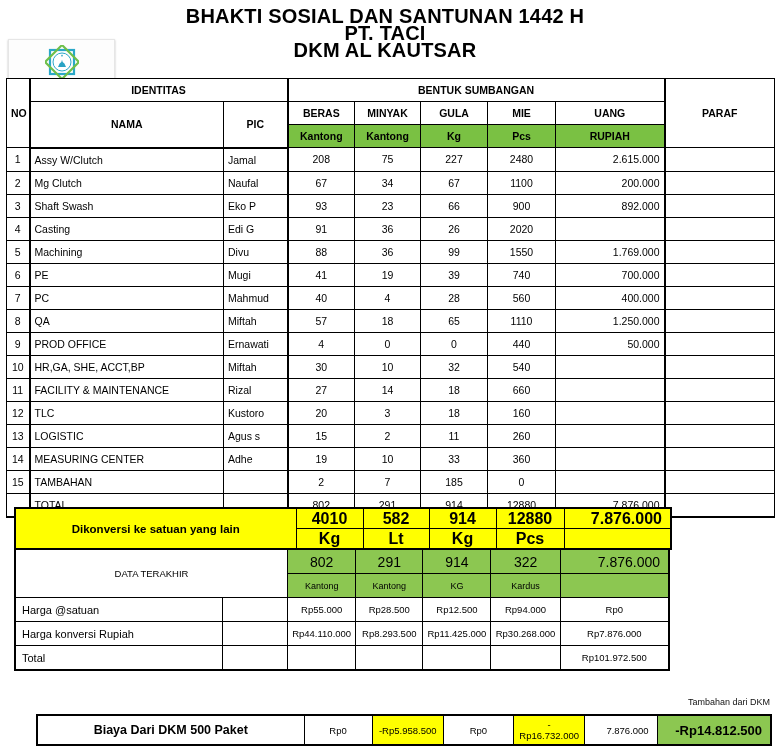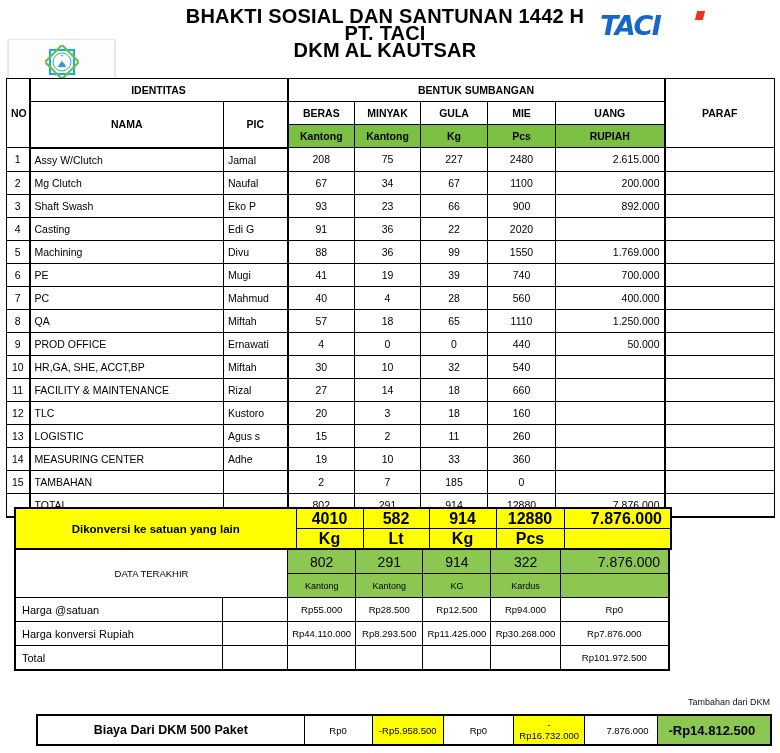--- a/index.html
+++ b/index.html
@@ -116,21 +116,21 @@
   .t-bot{
     position:absolute;left:36px;top:714px;width:736px;
     border:2px solid #000;
   }
   .t-bot td{
     border:1px solid #000;background:#fff;
     font-size:9.5px;text-align:center;height:28px;padding:0 4px;
   }
   .t-bot td.lbl{font-size:12.5px;font-weight:bold;}
   .t-bot td.yel{background:#ffff00;}
-  .t-bot td.grn{background:#8cc751;font-size:13px;font-weight:bold;padding-right:8px;}
+  .t-bot td.grn{background:#8cc751;font-size:13px;font-weight:bold;text-align:right;padding-right:8px;}
   .t-bot td.ra{text-align:right;padding-right:8px;}
 </style>
 </head>
 <body>
 
 <div class="page">
 
   <div class="header">
 
     <div class="logo-masjid">
@@ -148,24 +148,20 @@
       <div class="masjid-name"><span class="al">AL </span><span class="ka">KAUTSAR</span></div>
       <div class="masjid-foot">PT. TD AUTOMOTIVE COMPRESSOR INDONESIA</div>
     </div>
 
     <div class="titles">
       <div>BHAKTI SOSIAL DAN SANTUNAN 1442 H</div>
       <div>PT. TACI</div>
       <div>DKM AL KAUTSAR</div>
     </div>
 
-    <div class="logo-taci">
-      <span class="taci-text">TACI</span>
-      <span class="taci-dot"></span>
-    </div>
   </div>
 
   <table class="t-main">
     <colgroup>
       <col style="width:23px">
       <col style="width:194px">
       <col style="width:64px">
       <col style="width:67px">
       <col style="width:66px">
       <col style="width:67px">
@@ -231,21 +227,21 @@
           <td class="c-center">900</td>
           <td class="c-right thick-r">892.000</td>
           <td></td>
         </tr>
         <tr>
           <td class="c-center thick-r">4</td>
           <td class="c-left">Casting</td>
           <td class="c-left thick-r">Edi G</td>
           <td class="c-center">91</td>
           <td class="c-center">36</td>
-          <td class="c-center">22</td>
+          <td class="c-center">26</td>
           <td class="c-center">2020</td>
           <td class="c-right thick-r"></td>
           <td></td>
         </tr>
         <tr>
           <td class="c-center thick-r">5</td>
           <td class="c-left">Machining</td>
           <td class="c-left thick-r">Divu</td>
           <td class="c-center">88</td>
           <td class="c-center">36</td>

